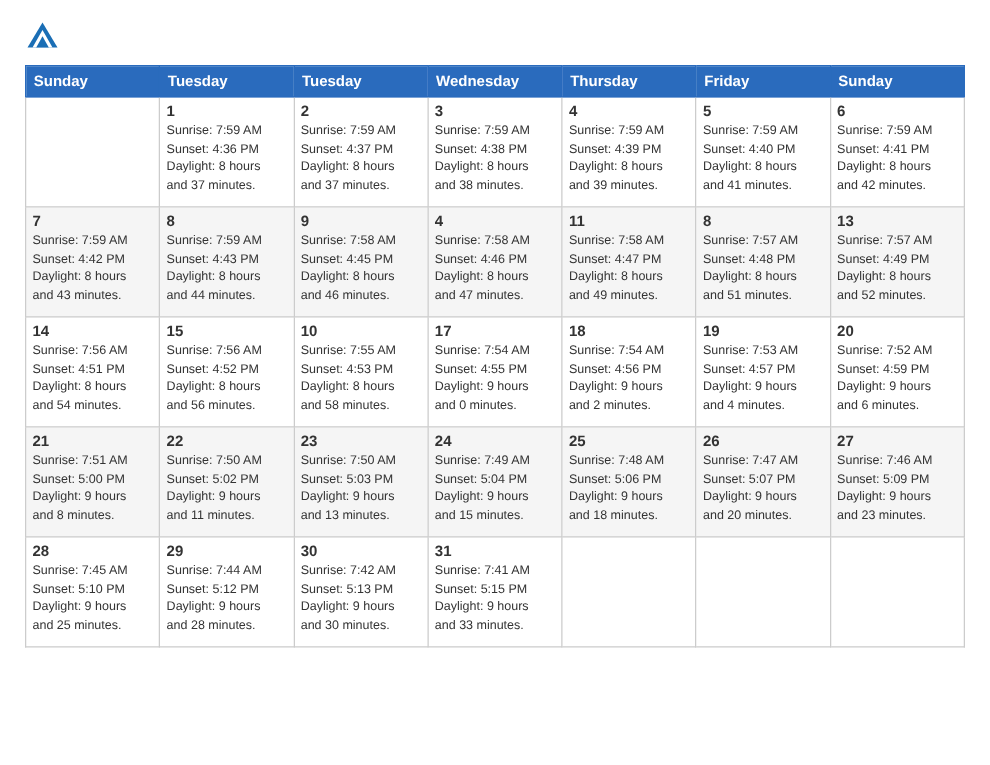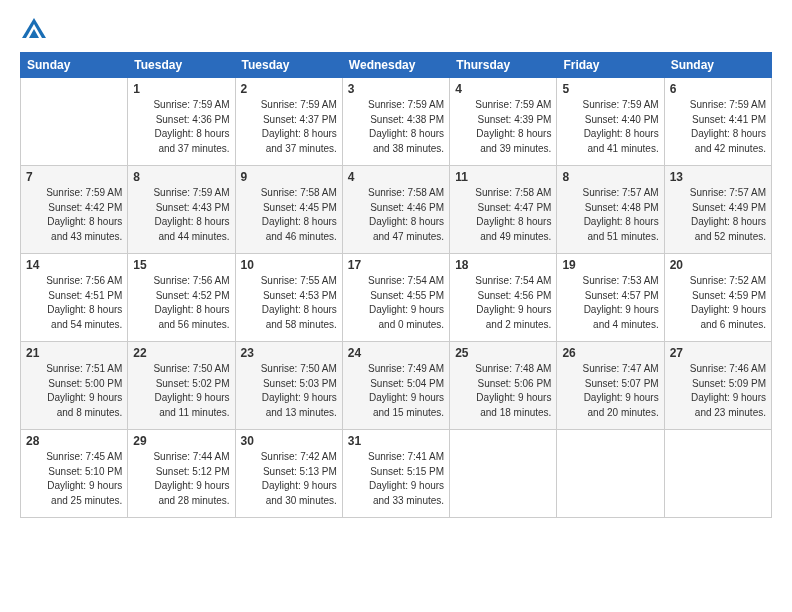--- a/index.html
+++ b/index.html
@@ -83,21 +83,20 @@
       font-weight: bold;
       font-size: 12px;
       color: #333;
       display: block;
       margin-bottom: 2px;
     }
     .day-info {
       color: #333;
       line-height: 1.45;
       font-size: 10px;
-      text-align: right;
     }
     .empty-cell {
       background: #fff !important;
     }
   </style>
 </head>
 <body>
 
 <div class="page">
   <div class="header">

